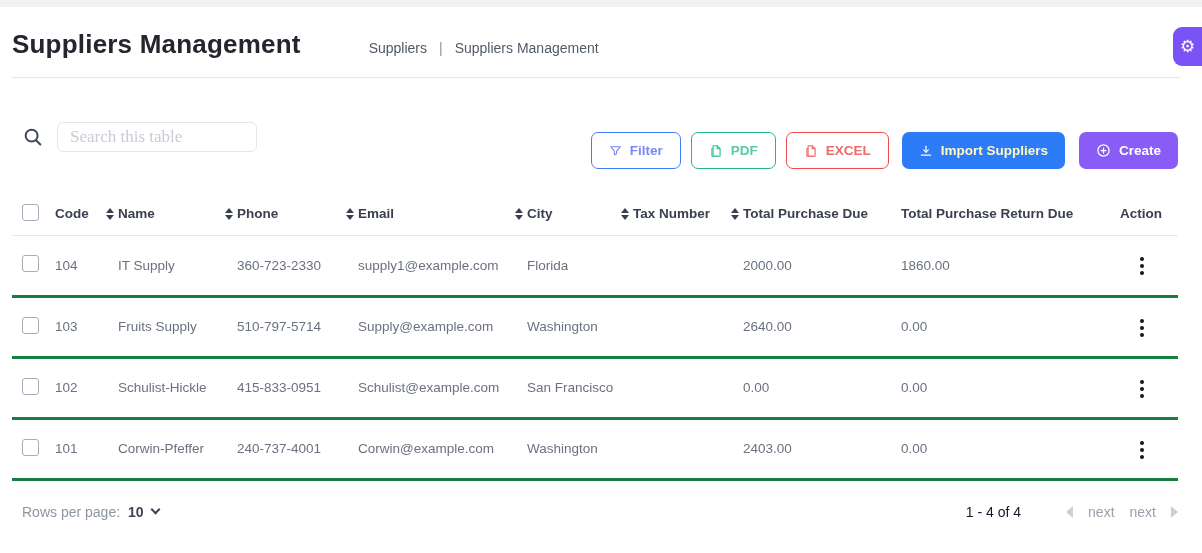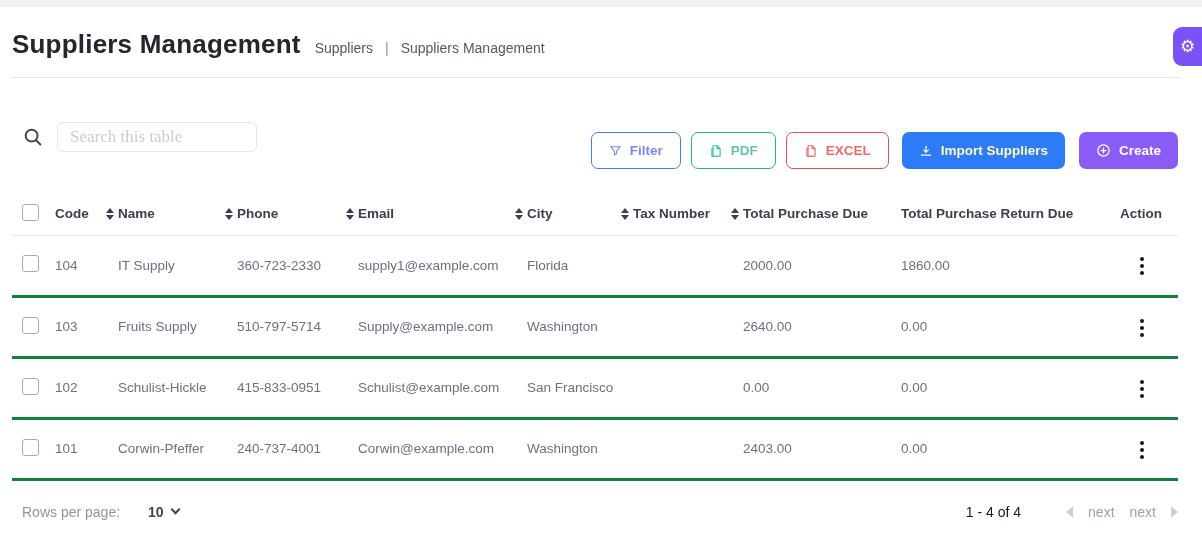--- a/index.html
+++ b/index.html
@@ -2,24 +2,24 @@
 <html><head>
 <meta charset="utf-8">
 <style>
   * { margin:0; padding:0; box-sizing:border-box; }
   html,body { width:1202px; height:553px; background:#fff; overflow:hidden;
               font-family:"Liberation Sans", sans-serif; }
   .top-strip { height:7px; background:#f2f2f4; }
   .card { position:relative; background:#fff; height:546px; }
 
   
-  .page-header { display:flex; align-items:baseline; gap:14px;
+  .page-header { display:flex; align-items:baseline; gap:24px;
                  margin:0 22px 0 12px; padding:22px 0 17px; }
   .page-title { font-size:26px; font-weight:600; color:#24262d; letter-spacing:.2px; }
-  .breadcrumb { display:flex; align-items:baseline; gap:12px; font-size:14px; color:#4f5866; }
+  .breadcrumb { display:flex; align-items:baseline; gap:12px; font-size:14px; color:#4f5866;margin-left:44px; }
   .breadcrumb .sep { color:#8a93a0; }
   .breadcrumb .crumb-current { color:#525b69; }
   .header-divider { height:1px; background:#e5e7ec; margin:0 22px 0 12px; }
 
   .settings-fab { position:absolute; top:20px; right:0; width:29px; height:39px;
                   background:#7b52f5; border:none; border-radius:9px 0 0 9px;
                   color:#fff; font-size:17px; display:flex; align-items:center;
                   justify-content:center; cursor:pointer; }
 
   
@@ -60,21 +60,21 @@
 
   .cb { appearance:none; -webkit-appearance:none; width:17px; height:17px;
         border:1.5px solid #a7adb8; border-radius:3px; background:#fff; cursor:pointer; }
   .kebab { background:none; border:none; cursor:pointer; display:inline-flex;
            flex-direction:column; gap:3px; align-items:center; padding:6px; }
   .kebab .dot { width:4px; height:4px; border-radius:50%; background:#15181e; }
 
   
   .table-footer { display:flex; align-items:center; margin:0 24px 0 12px; height:62px;
                   font-size:14px; }
-  .rpp { display:flex; align-items:center; gap:28px; padding-left:10px; }
+  .rpp { display:flex; align-items:center; gap:8px; padding-left:10px; }
   .rpp-label { color:#8d95a0; }
   .rpp-select { display:inline-flex; align-items:center; gap:8px; color:#3f4550;
                 font-weight:700; cursor:pointer; background:none; border:none;
                 font-size:14px; font-family:"Liberation Sans", sans-serif; }
   .chev-down { width:7px; height:7px; border-right:2px solid #3c4257; border-bottom:2px solid #3c4257;
                transform:rotate(45deg); margin-top:-4px; }
   .pagination { margin-left:auto; display:flex; align-items:center; gap:15px; color:#9aa1ab; }
   .pg-range { margin-right:30px; color:#0f172a; }
   .pg-link { cursor:pointer; color:#9aa1ab; }
   .pg-tri { width:0; height:0; display:inline-block; cursor:pointer; }

